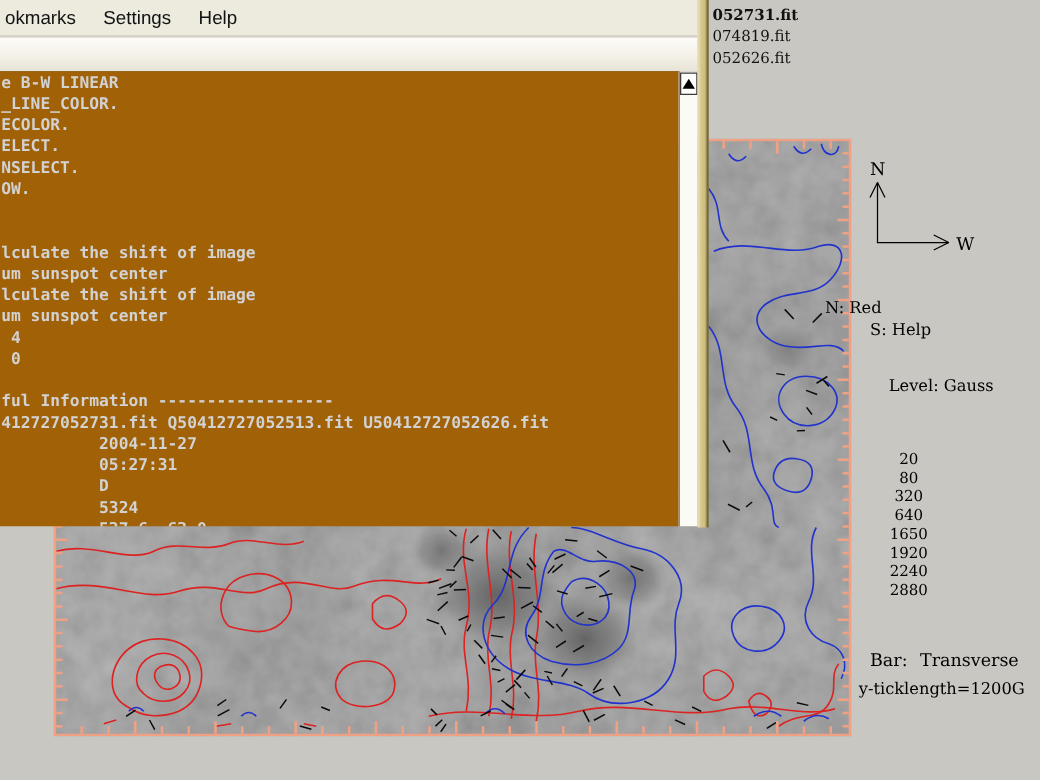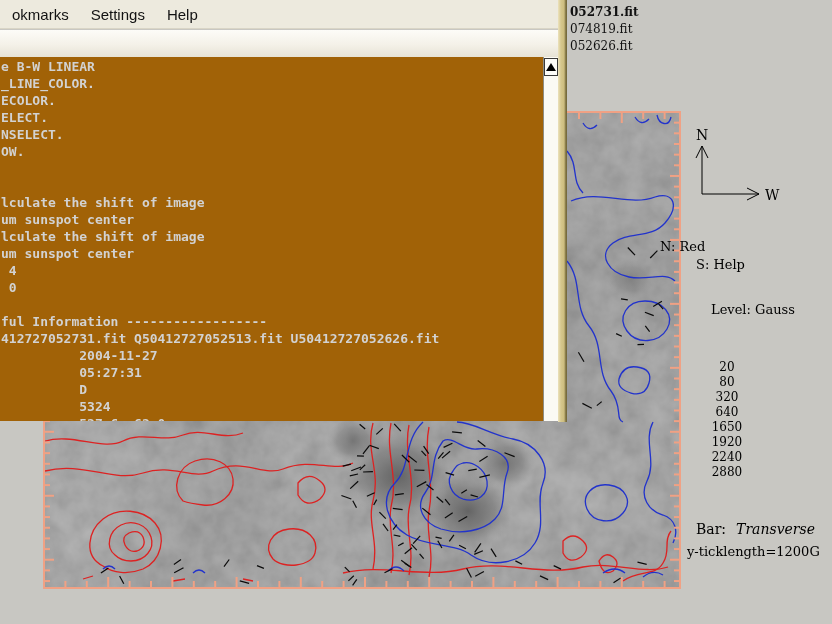--- a/index.html
+++ b/index.html
@@ -14,28 +14,28 @@
   #file-list .file-item:first-child{font-weight:bold;}
   #map-svg{position:absolute;left:43px;top:111px;}
   .panel-text{position:absolute;font-family:"DejaVu Serif", serif;color:#000;}
   #compass-svg{position:absolute;left:685px;top:118px;}
   #legend-n{left:660px;top:239px;font-size:13px;}
   #legend-s{left:696px;top:257px;font-size:13px;}
   #level-heading{left:697px;top:302px;font-size:13px;margin-left:14px;}
   #level-list{position:absolute;left:698px;top:360px;width:58px;text-align:center;
     font-family:"DejaVu Serif", serif;font-size:12px;line-height:15px;color:#000;}
   #bar-line{left:696px;top:521px;font-size:14px;}
-  #bar-line .ital{font-style:italic;margin-left:10px;}
+  #bar-line .ital{margin-left:10px;}
   #tick-note{left:687px;top:544px;font-size:13px;}
   
   #terminal-window{position:absolute;left:0;top:0;width:567px;height:422px;}
   #term-right-border{position:absolute;right:0;top:0;width:9px;height:422px;
     background:linear-gradient(to right,#ece2bd 0px,#d6c78c 3px,#cdbd7f 6px,#776b3c 8px,#776b3c 9px);}
   #menu-bar{position:absolute;left:0;top:0;width:558px;height:29px;background:#edeade;
-    display:flex;align-items:center;gap:22px;padding-left:12px;box-sizing:border-box;
+    display:flex;align-items:center;gap:22px;padding-left:4px;box-sizing:border-box;
     border-bottom:1px solid #d9d5c6;}
   .menu-item{font-size:15px;color:#121212;}
   #toolbar-strip{position:absolute;left:0;top:30px;width:558px;height:27px;
     background:linear-gradient(to bottom,#fdfcf8 0%,#f4f1e8 55%,#e7e3d6 100%);
     border-bottom:1px solid #55524a;}
   #terminal-body{position:absolute;left:0;top:57px;width:543px;height:364px;
     background:#a16207;overflow:hidden;}
   #terminal-lines{position:absolute;left:1px;top:1px;margin:0;
     font-family:"DejaVu Sans Mono", monospace;font-weight:bold;font-size:13px;
     line-height:17px;color:#d2d2d2;white-space:pre;}

